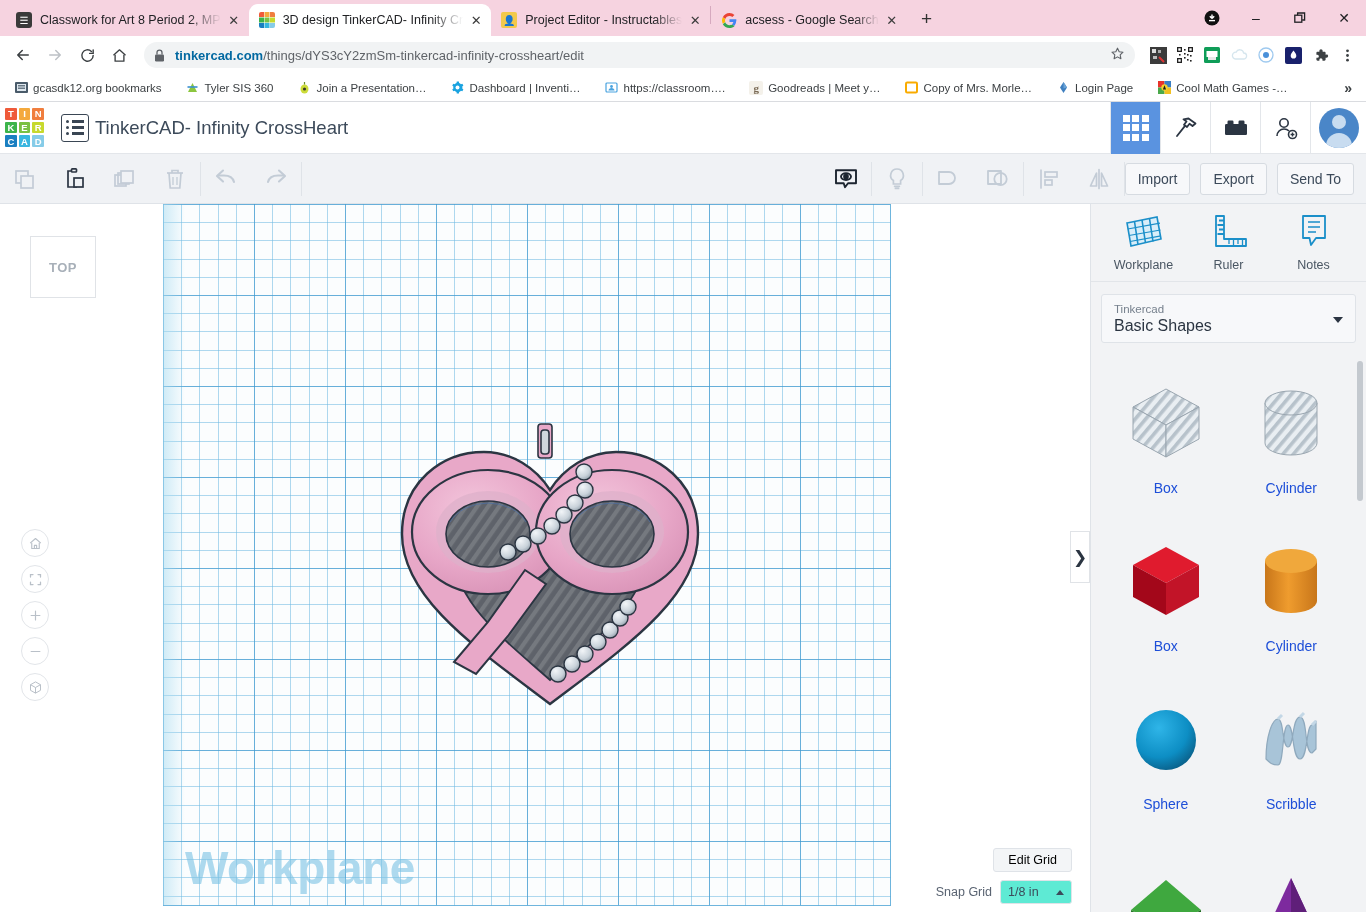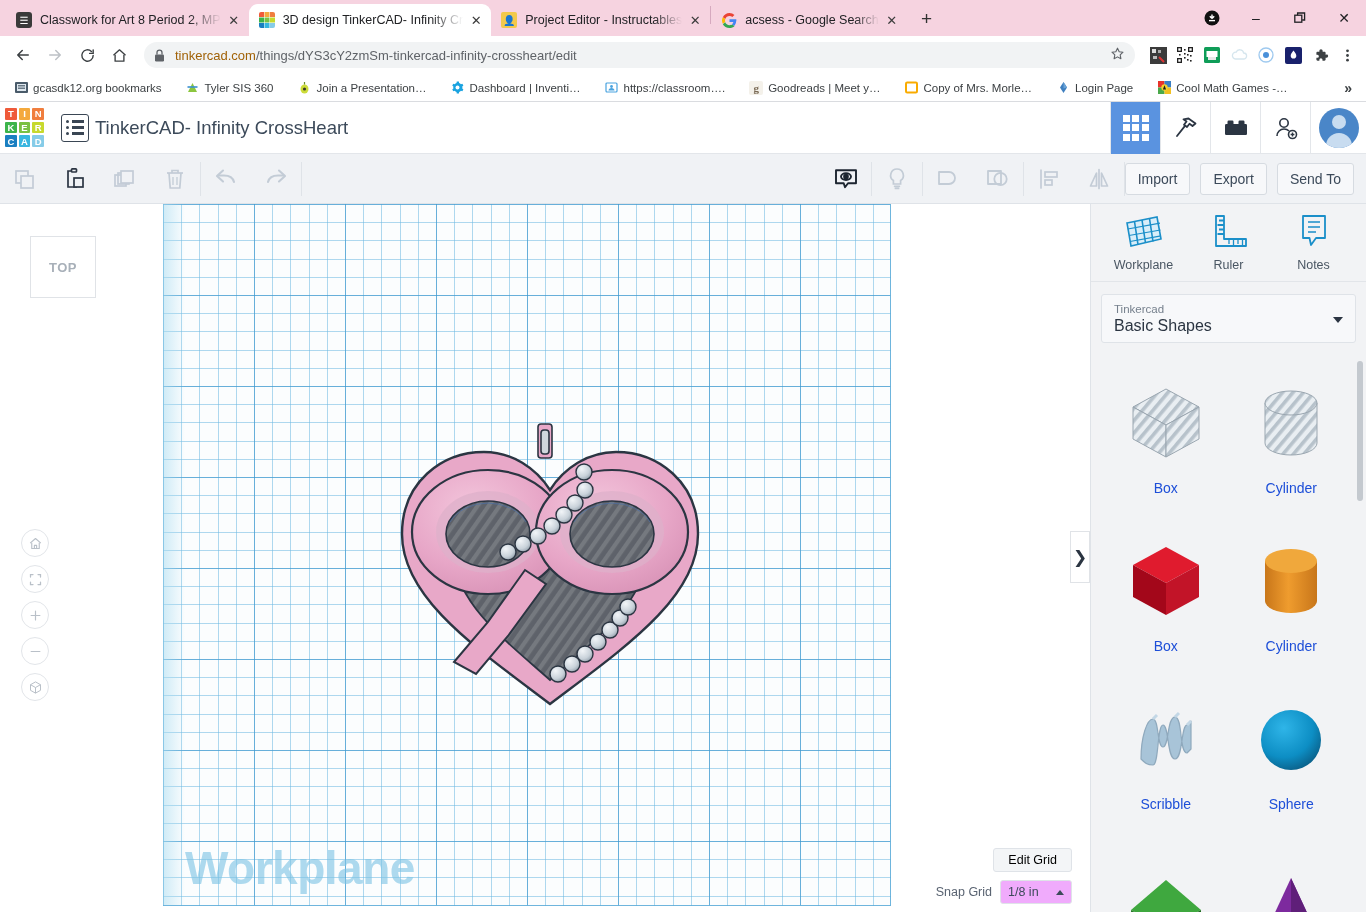--- a/index.html
+++ b/index.html
@@ -98,21 +98,21 @@
     display: flex;
     align-items: center;
     padding: 0 10px;
     margin: 0 8px;
     font-size: 13px;
     color: #5f6368;
     min-width: 0;
   }
   .lock-icon { margin-right: 10px; flex: 0 0 auto; display:flex; }
   .url-text { white-space: nowrap; overflow: hidden; }
-  .url-text b { color: #a16207; font-weight: normal; }
+  .url-text b { color: #0369a1; font-weight: bold; }
   .star-btn { margin-left: auto; padding-left: 8px; color: #5f6368; flex: 0 0 auto;}
   .ext-icons { display: flex; align-items: center; gap: 5px; padding-left: 2px; }
   .ext-icon {
     width: 22px; height: 22px;
     display: flex; align-items: center; justify-content: center;
     font-size: 12px; border-radius: 3px;
   }
 
   .bookmarks-bar {
     height: 28px;
@@ -329,21 +329,21 @@
   .edit-grid-btn {
     height: 24px; padding: 0 14px;
     border: 1px solid #dfe3e8; background: #f3f5f7;
     border-radius: 3px; font-size: 12.5px; color: #000000;
     display: flex; align-items: center;
   }
   .snap-row { display: flex; align-items: center; gap: 8px; }
   .snap-label { font-size: 12.5px; color: #5a6472; }
   .snap-select {
     height: 24px; min-width: 72px;
-    border: 1px solid #dfe3e8; background: #f0abfc;
+    border: 1px solid #dfe3e8; background: #5eead4;
     border-radius: 3px;
     display: flex; align-items: center; justify-content: space-between;
     padding: 8px 7px; font-size: 12.5px; color: #3c4a5a;
   }
   .caret-up { width: 0; height: 0; border-left: 4px solid transparent; border-right: 4px solid transparent; border-bottom: 5px solid #3c4a5a; margin-left: 8px;}
 
   
   .right-panel {
     width: 276px; flex: 0 0 276px;
     background: #f2f3f5;
@@ -1055,45 +1055,45 @@
                 <path d="M17 22 h52 v40 a26 12 0 0 1 -52 0 z" fill="url(#og)"></path>
                 <ellipse cx="43" cy="22" rx="26" ry="12" fill="#f0a83c"></ellipse>
               </svg>
             </div>
             <span class="shape-label">Cylinder</span>
           </div>
 
           <div class="shape-cell">
             <div class="shape-art">
               <svg width="86" height="86" viewBox="0 0 86 86">
-                <path d="M18 62 C18 40 24 22 30 22 C36 22 34 50 40 50 C46 50 44 20 52 20 C60 20 56 56 64 56 L68 52 L68 24 L64 28 C58 28 60 62 52 62 C44 62 46 28 40 28 C34 28 36 68 30 68 C24 68 22 66 18 62 Z" fill="#a8c4d8" stroke="#8fa9bd" stroke-width="1.2" stroke-linejoin="round"></path>
-                <path d="M30 22 l4 -4 M52 20 l4 -4 M68 24 l-4 4" stroke="#c3d7e6" stroke-width="3" fill="none"></path>
-              </svg>
-            </div>
-            <span class="shape-label">Scribble</span>
-          </div>
-
-          <div class="shape-cell">
-            <div class="shape-art">
-              <svg width="86" height="86" viewBox="0 0 86 86">
                 <defs>
                     <radialGradient id="sg" cx="38%" cy="30%" r="75%">
                       <stop offset="0" stop-color="#2fb5e8"></stop>
                       <stop offset="65%" stop-color="#0d8ec4"></stop>
                       <stop offset="100%" stop-color="#0a5e87"></stop>
                     </radialGradient>
                   </defs>
                 <circle cx="43" cy="43" r="30" fill="url(#sg)"></circle>
               </svg>
             </div>
             <span class="shape-label">Sphere</span>
           </div>
 
           <div class="shape-cell">
             <div class="shape-art">
+              <svg width="86" height="86" viewBox="0 0 86 86">
+                <path d="M18 62 C18 40 24 22 30 22 C36 22 34 50 40 50 C46 50 44 20 52 20 C60 20 56 56 64 56 L68 52 L68 24 L64 28 C58 28 60 62 52 62 C44 62 46 28 40 28 C34 28 36 68 30 68 C24 68 22 66 18 62 Z" fill="#a8c4d8" stroke="#8fa9bd" stroke-width="1.2" stroke-linejoin="round"></path>
+                <path d="M30 22 l4 -4 M52 20 l4 -4 M68 24 l-4 4" stroke="#c3d7e6" stroke-width="3" fill="none"></path>
+              </svg>
+            </div>
+            <span class="shape-label">Scribble</span>
+          </div>
+
+          <div class="shape-cell">
+            <div class="shape-art">
               <svg width="86" height="60" viewBox="0 0 86 60">
                 <path d="M43 4 L78 34 L43 52 L8 34 Z" fill="#3fa83f"></path>
                 <path d="M8 34 L43 52 L43 60 L8 46 Z" fill="#2a7a2a"></path>
                 <path d="M78 34 L43 52 L43 60 L78 46 Z" fill="#1f6b1f"></path>
               </svg>
             </div>
             <span class="shape-label"></span>
           </div>
 
           <div class="shape-cell">

